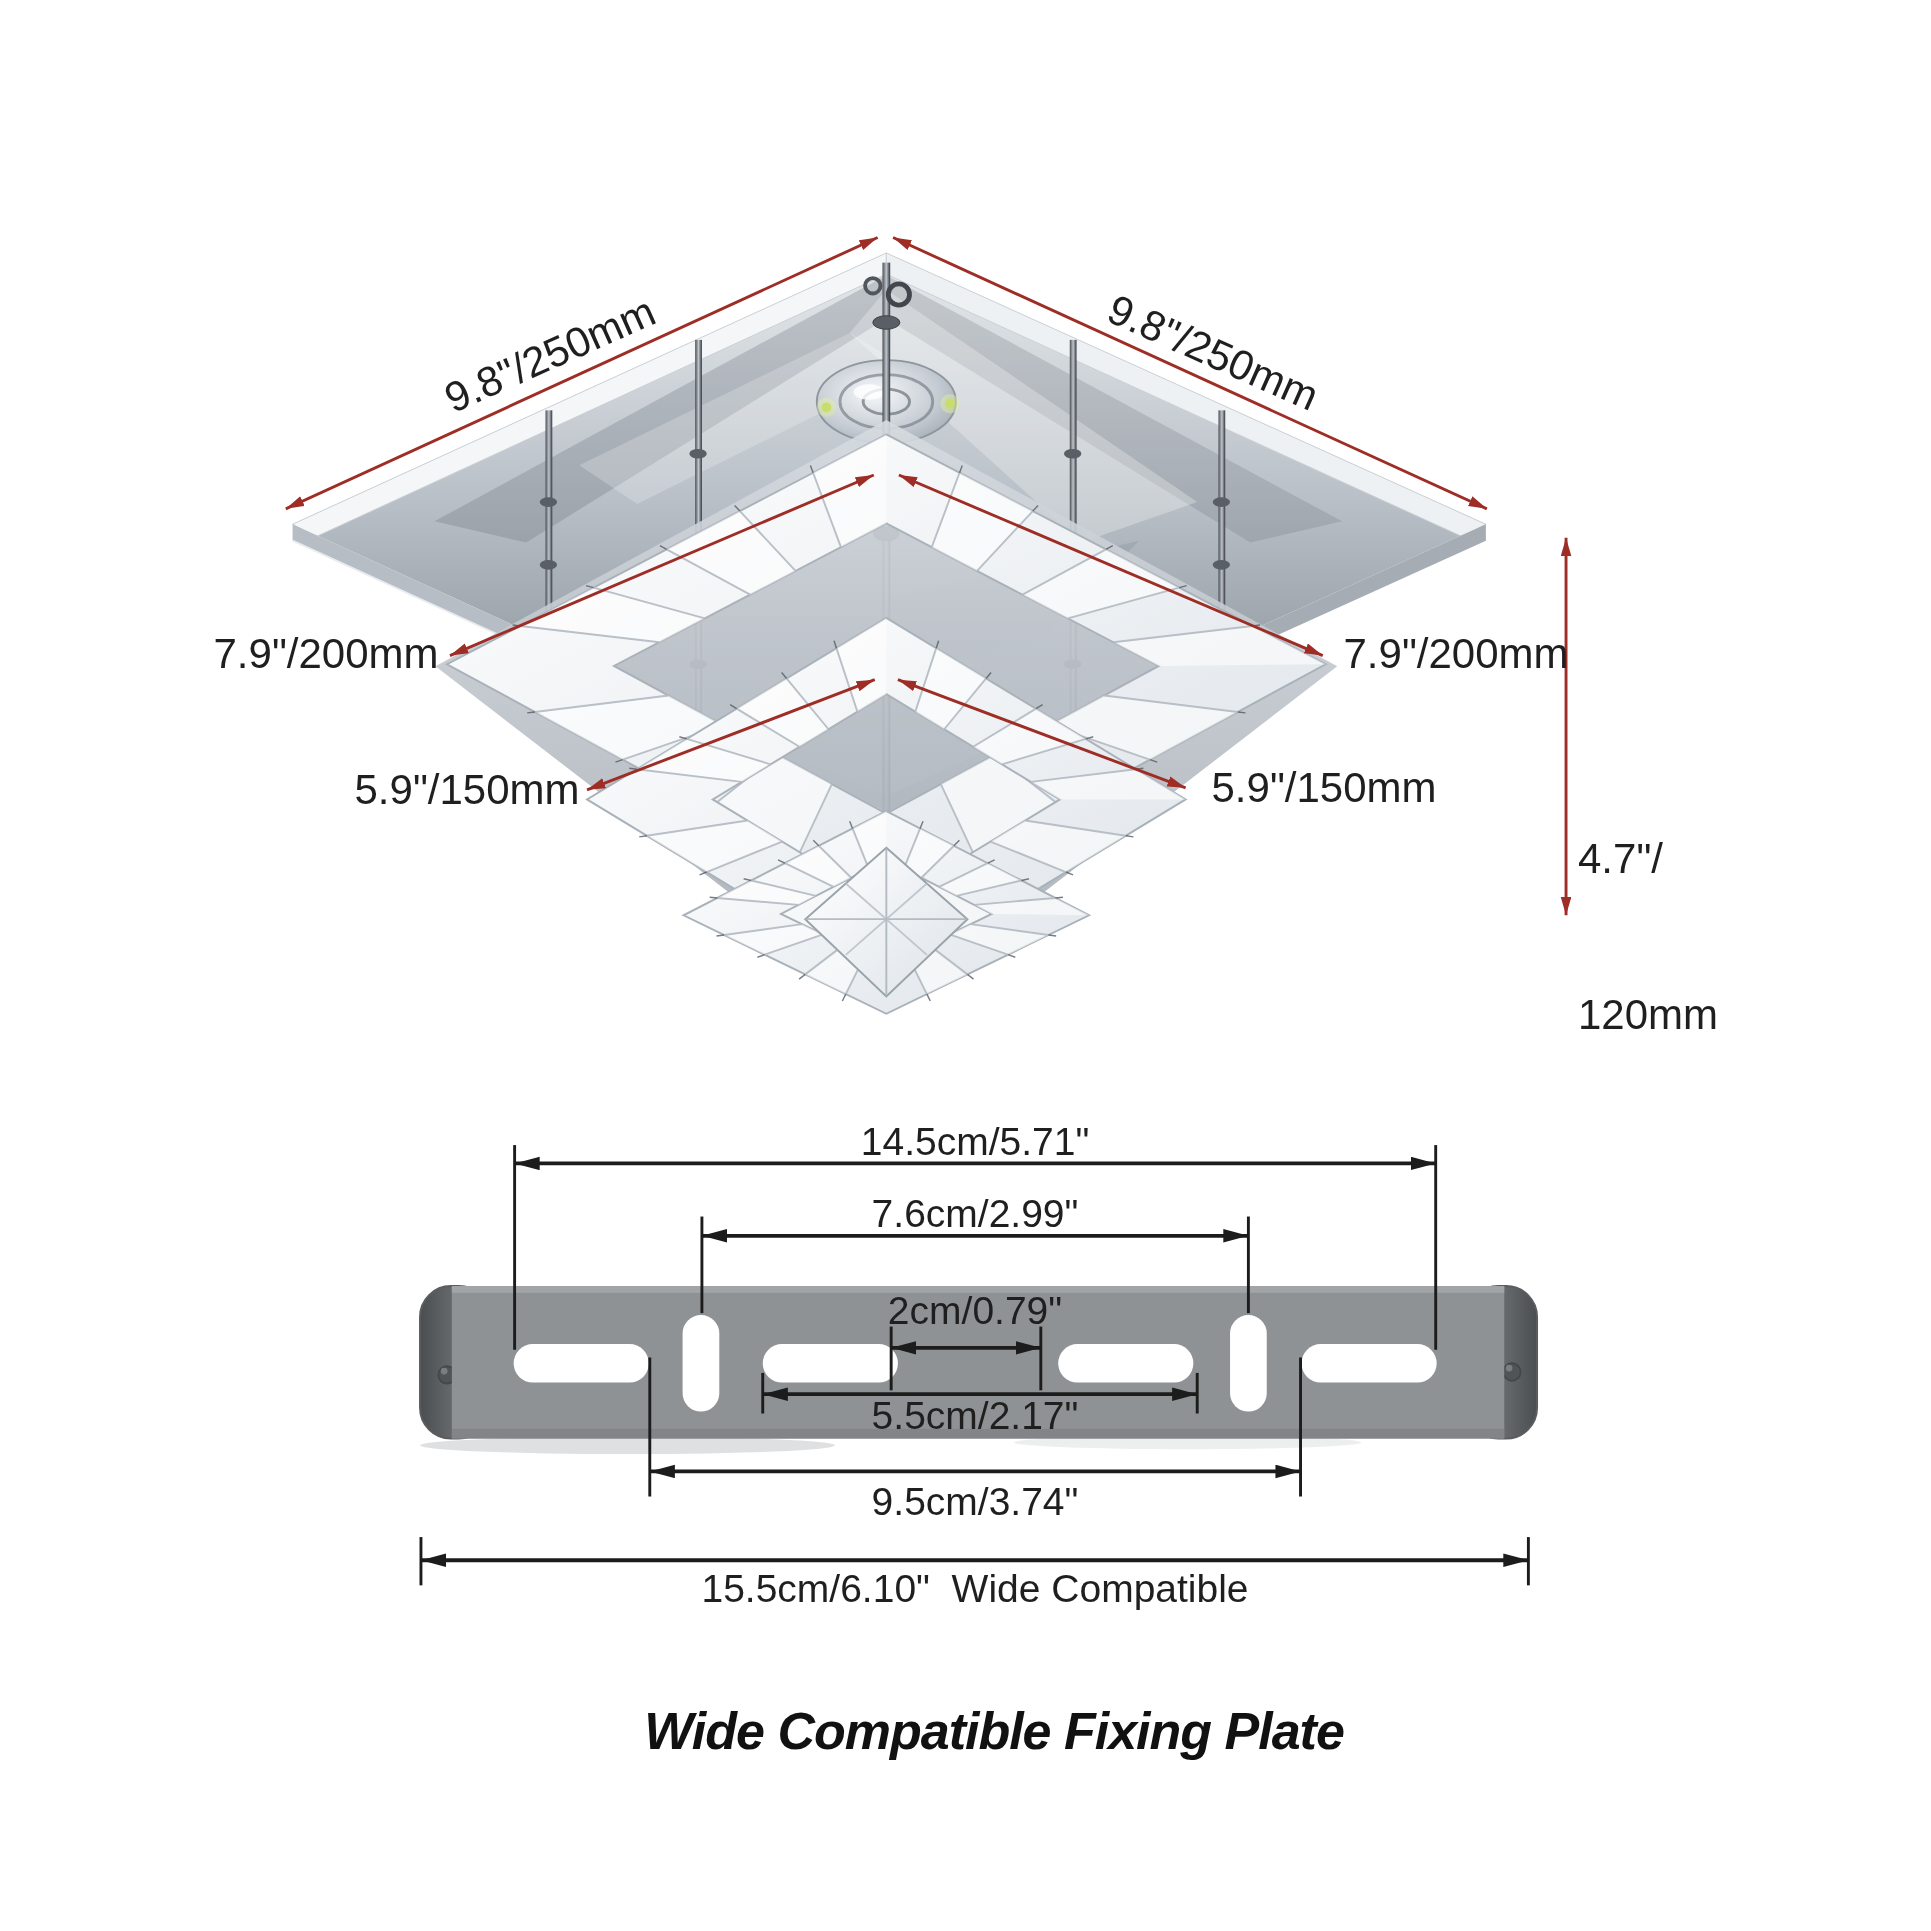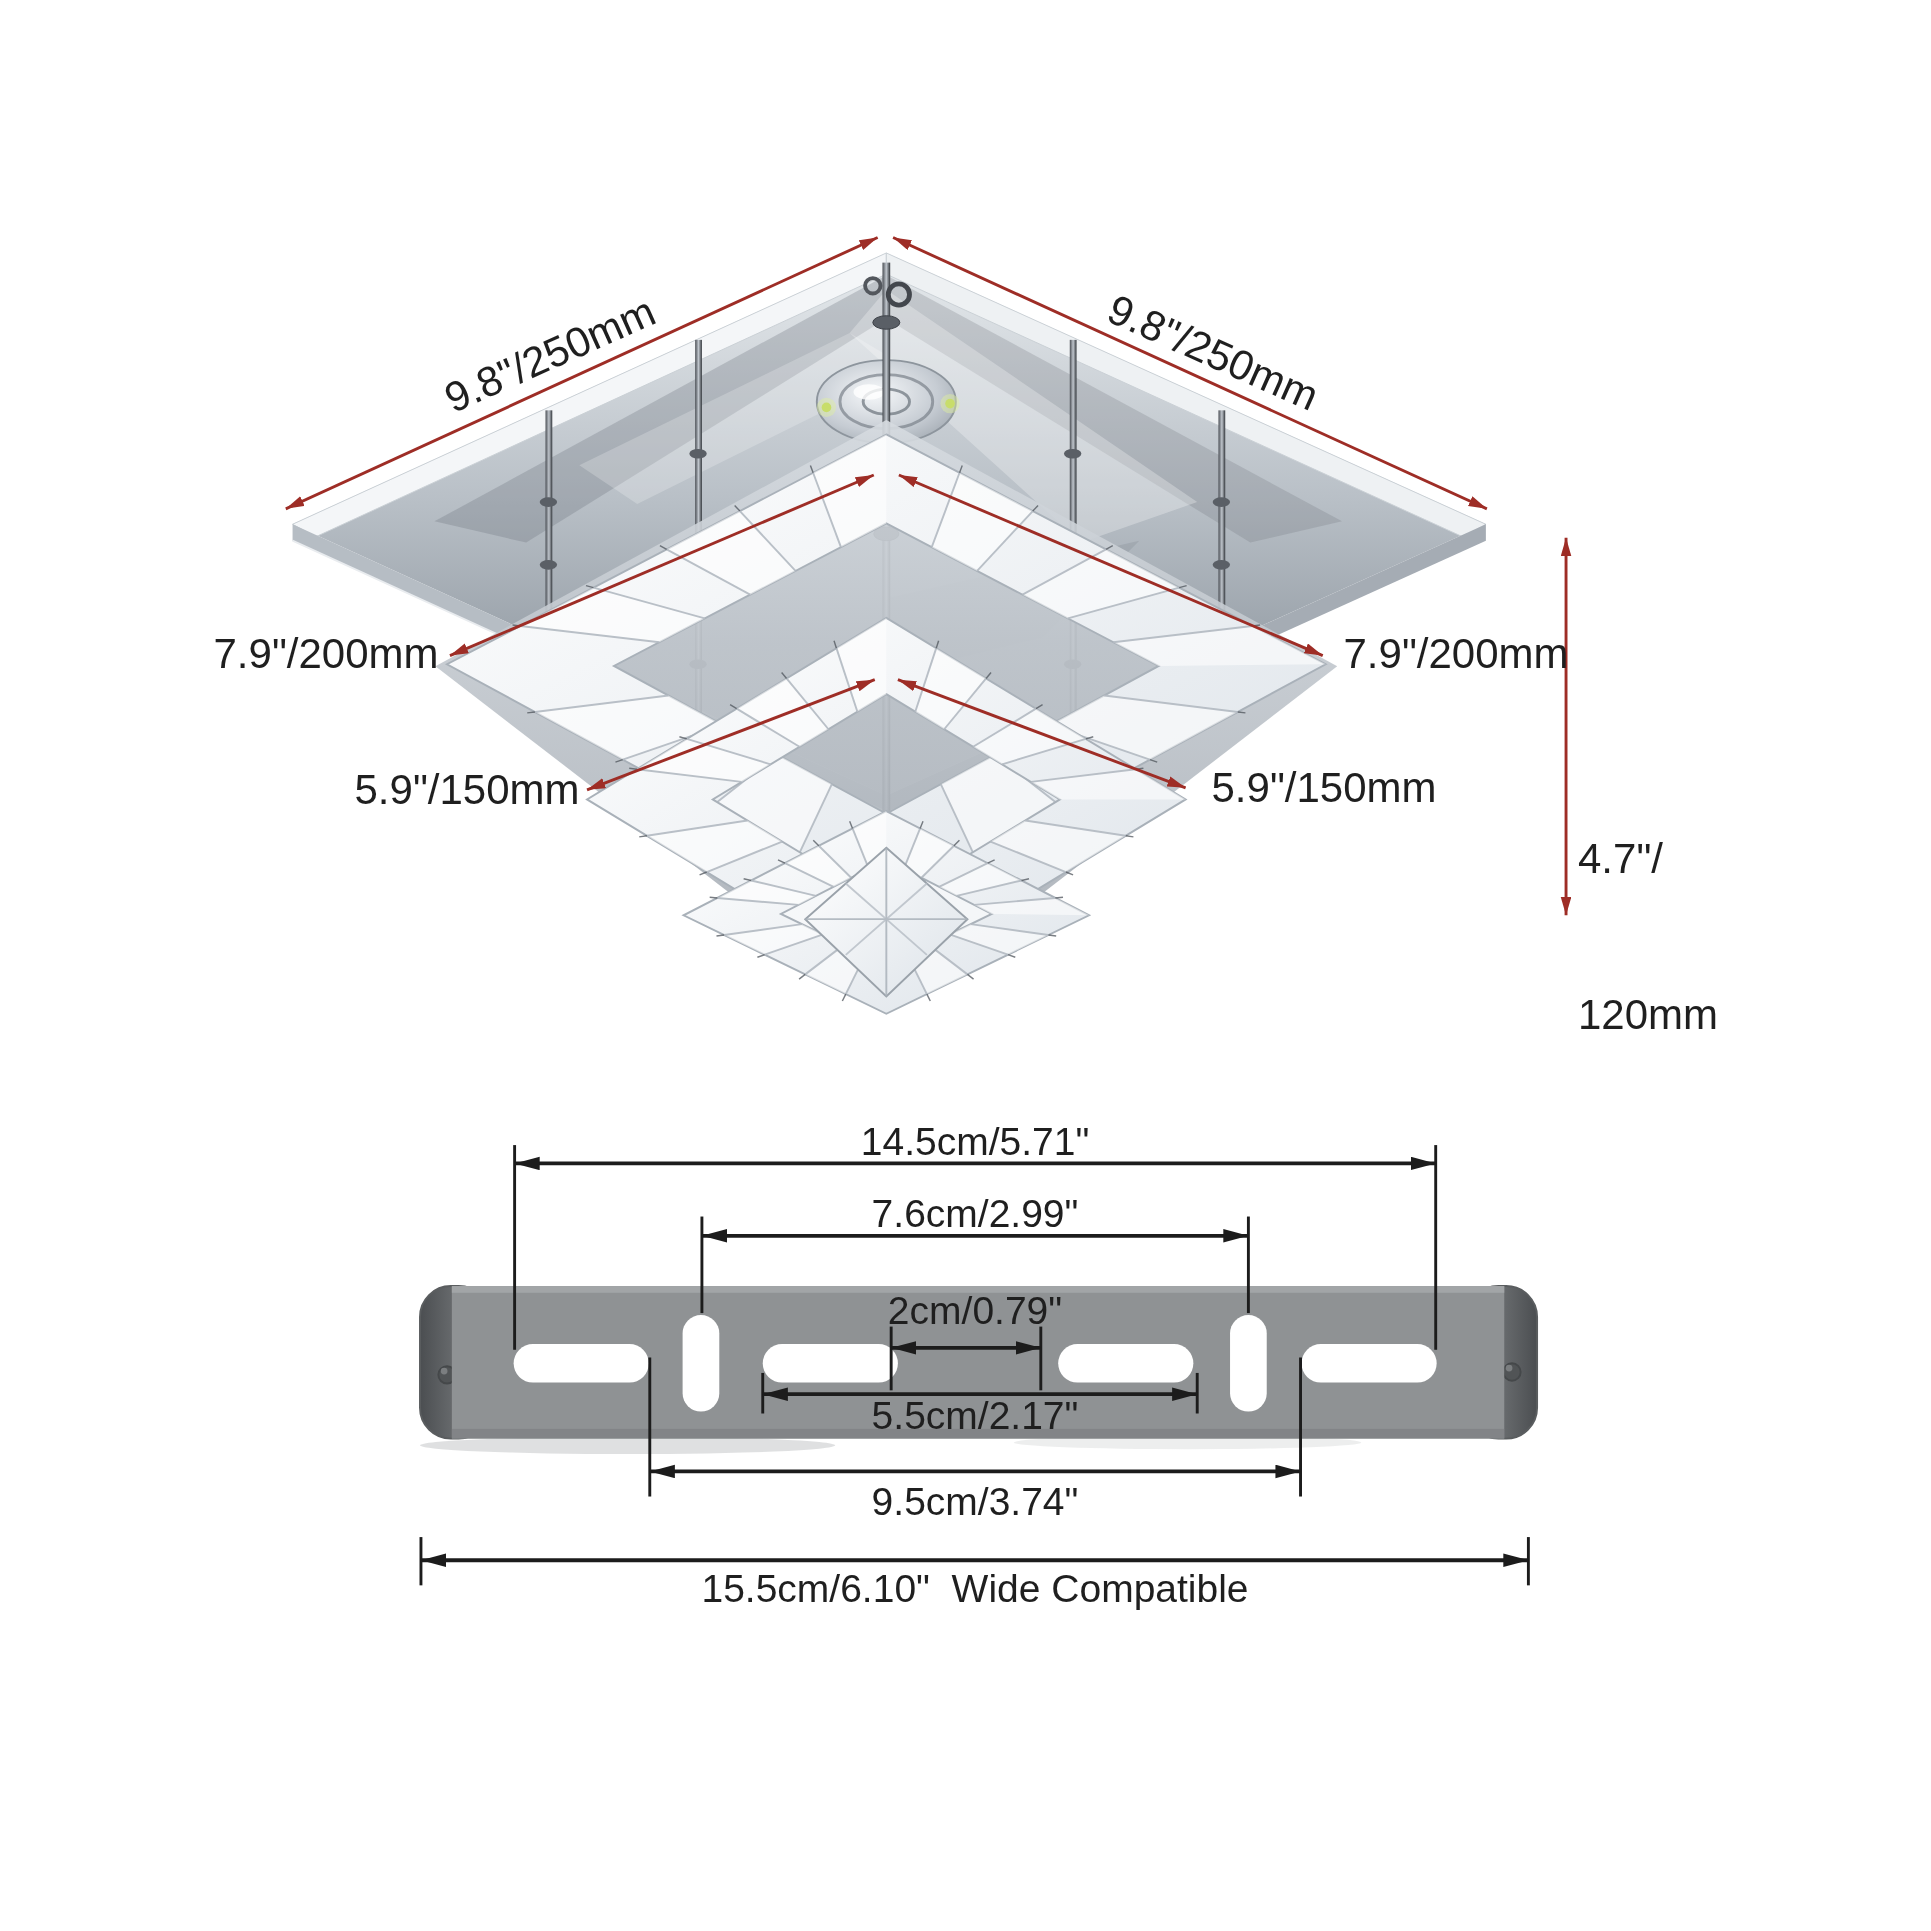--- a/index.html
+++ b/index.html
@@ -349,14 +349,15 @@
     <div>120mm</div>
   </div>
 
   <div class="lbl small" style="left:975px;top:1142px;">14.5cm/5.71"</div>
   <div class="lbl small" style="left:975px;top:1214px;">7.6cm/2.99"</div>
   <div class="lbl small" style="left:975px;top:1311px;">2cm/0.79"</div>
   <div class="lbl small" style="left:975px;top:1416px;">5.5cm/2.17"</div>
   <div class="lbl small" style="left:975px;top:1502px;">9.5cm/3.74"</div>
   <div class="lbl small" style="left:975px;top:1589px;">15.5cm/6.10"  Wide Compatible</div>
 
+  <div class="caption" style="left:994px;top:1731px;">Wide Compatible Fixing Plate</div>
 </div>
 
 
 </body></html>

